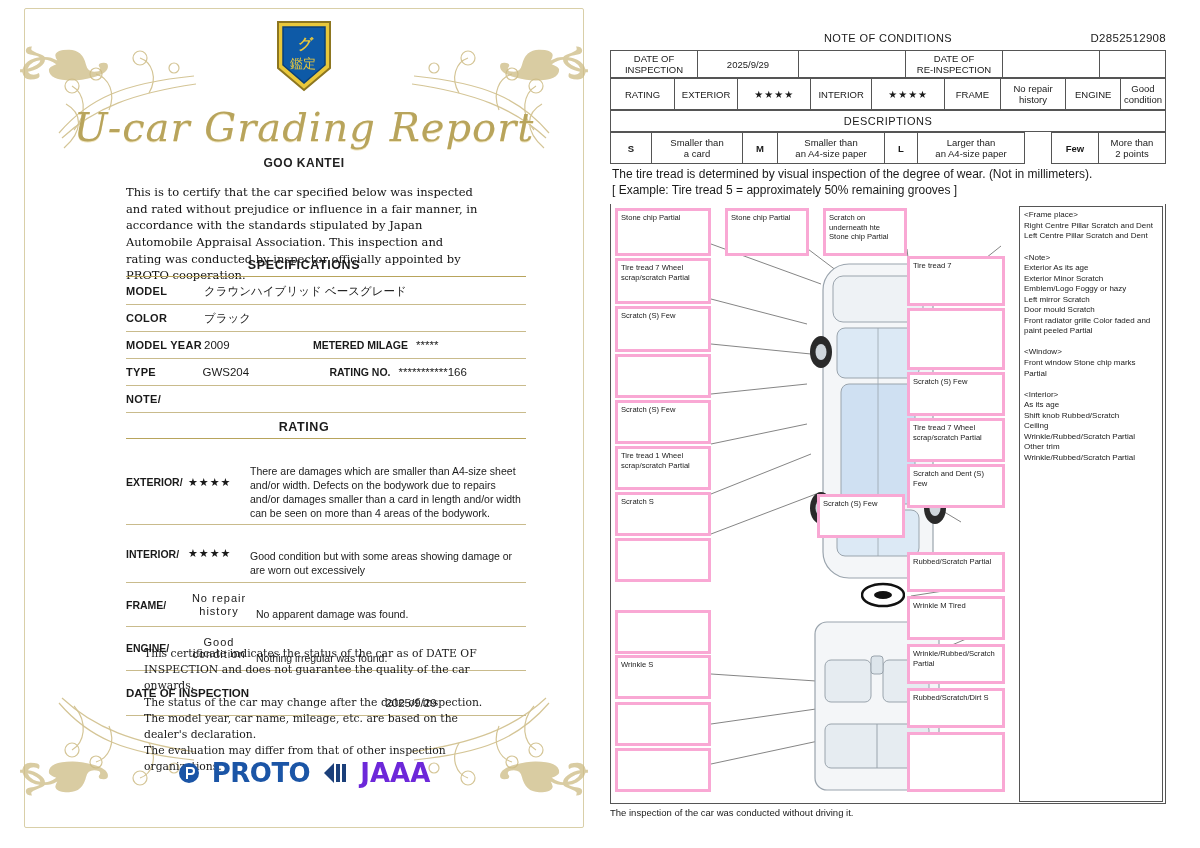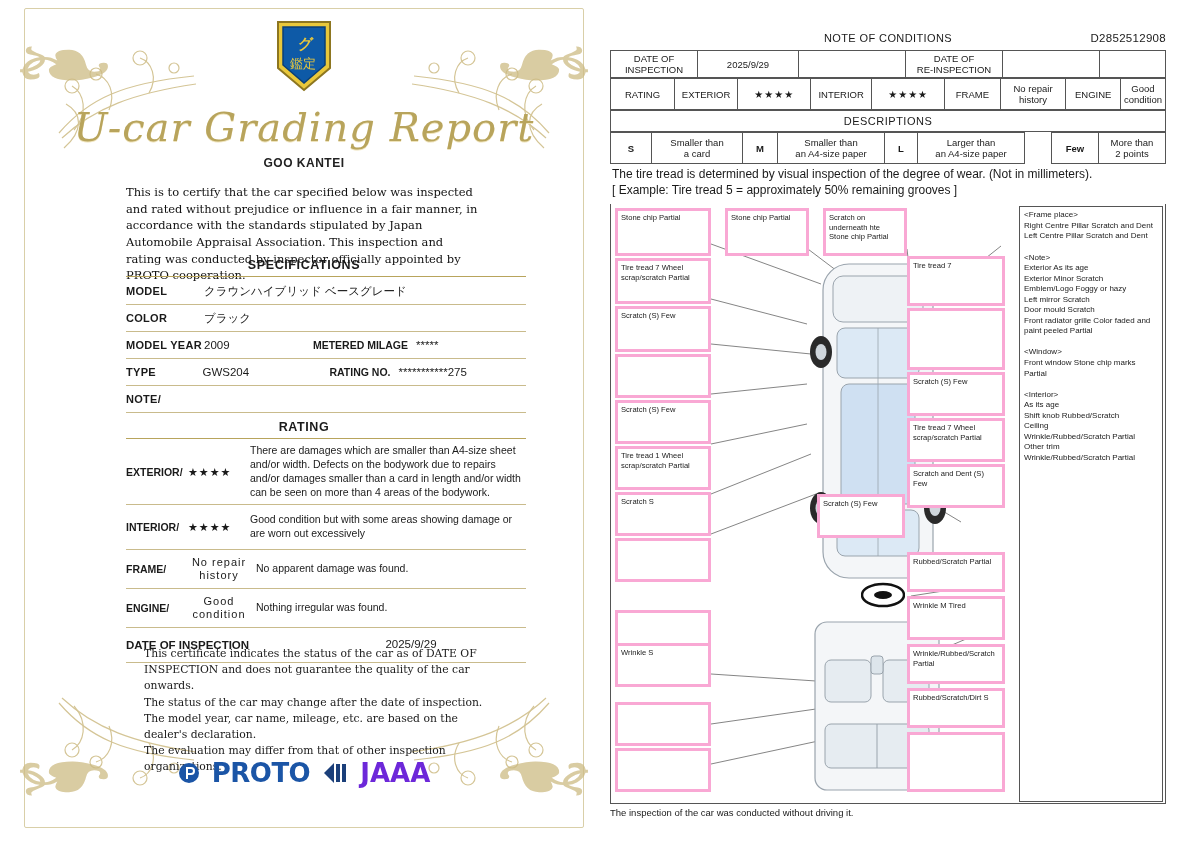--- a/index.html
+++ b/index.html
@@ -30,21 +30,21 @@
   .spec-row{display:flex;align-items:center;height:26px;border-bottom:1px solid #c9bb8c;}
   .spec-lab{width:78px;font-weight:bold;font-size:11px;letter-spacing:.3px;}
   .spec-val{flex:1;}
   .spec-lab2{width:116px;font-weight:bold;font-size:10.5px;text-align:right;padding-right:8px;}
   .spec-val2{width:110px;}
 
   .rate-tbl{position:absolute;left:102px;width:400px;font-size:11px;}
   .rate-row{display:flex;border-bottom:1px solid #c9bb8c;min-height:28px;align-items:center;padding:4px 0;}
   .rate-lab{width:62px;font-weight:bold;font-size:10.5px;}
   .rate-mark{width:62px;font-size:11px;letter-spacing:1px;line-height:1.15;}
-  .rate-desc{flex:1;font-size:10.5px;line-height:1.32;}
+  .rate-desc{flex:1;font-size:10.5px;line-height:1.32;margin-top:21px;}
 
   .cert-foot{position:absolute;left:120px;top:638px;width:360px;font-family:"DejaVu Serif",serif;font-size:10.8px;line-height:1.5;}
 
   .logos{position:absolute;left:0;right:0;bottom:40px;display:flex;justify-content:center;align-items:center;gap:12px;}
   .proto-txt{font-family:"DejaVu Sans",sans-serif;font-weight:bold;font-size:26px;color:#1b55a6;letter-spacing:-.5px;}
   .jaaa-txt{font-family:"DejaVu Sans",sans-serif;font-weight:bold;font-size:26px;color:#6d28d9;letter-spacing:0px;}
 
   
   .cond{position:absolute;left:610px;top:32px;width:556px;}
   .noc-title{text-align:center;font-size:11px;letter-spacing:.4px;margin-bottom:2px;}
@@ -161,21 +161,21 @@
       <div class="spec-row">
         <div class="spec-lab">MODEL YEAR</div>
         <div class="spec-val">2009</div>
         <div class="spec-lab2">METERED MILAGE</div>
         <div class="spec-val2">*****</div>
       </div>
       <div class="spec-row">
         <div class="spec-lab">TYPE</div>
         <div class="spec-val" style="flex:0 0 86px;">GWS204</div>
         <div class="spec-lab2" style="width:104px;">RATING NO.</div>
-        <div class="spec-val2" style="width:130px;">***********275</div>
+        <div class="spec-val2" style="width:130px;">***********166</div>
       </div>
       <div class="spec-row">
         <div class="spec-lab">NOTE/</div>
         <div class="spec-val"></div>
       </div>
     </div>
 
     <div class="sec-title" style="top:412px;">RATING</div>
     <div class="rule" style="left:102px;width:400px;top:430px;"></div>
 
@@ -362,21 +362,21 @@
       <div class="bx" style="left:4px;top:54px;width:96px;height:46px;">Tire tread 7
 Wheel scrap/scratch Partial</div>
       <div class="bx" style="left:4px;top:102px;width:96px;height:46px;">Scratch (S) Few</div>
       <div class="bx" style="left:4px;top:150px;width:96px;height:44px;"></div>
       <div class="bx" style="left:4px;top:196px;width:96px;height:44px;">Scratch (S) Few</div>
       <div class="bx" style="left:4px;top:242px;width:96px;height:44px;">Tire tread 1
 Wheel scrap/scratch Partial</div>
       <div class="bx" style="left:4px;top:288px;width:96px;height:44px;">Scratch S</div>
       <div class="bx" style="left:4px;top:334px;width:96px;height:44px;"></div>
       <div class="bx" style="left:4px;top:406px;width:96px;height:44px;"></div>
-      <div class="bx" style="left:4px;top:439px;width:96px;height:44px;">Wrinkle S</div>
+      <div class="bx" style="left:4px;top:451px;width:96px;height:44px;">Wrinkle S</div>
       <div class="bx" style="left:4px;top:498px;width:96px;height:44px;"></div>
       <div class="bx" style="left:4px;top:544px;width:96px;height:44px;"></div>
 
       <div class="bx" style="left:114px;top:4px;width:84px;height:48px;">Stone chip Partial</div>
       <div class="bx" style="left:212px;top:4px;width:84px;height:48px;">Scratch on underneath
 hte
 Stone chip Partial</div>
 
       <div class="bx" style="left:296px;top:52px;width:98px;height:50px;">Tire tread 7</div>
       <div class="bx" style="left:296px;top:104px;width:98px;height:62px;"></div>

